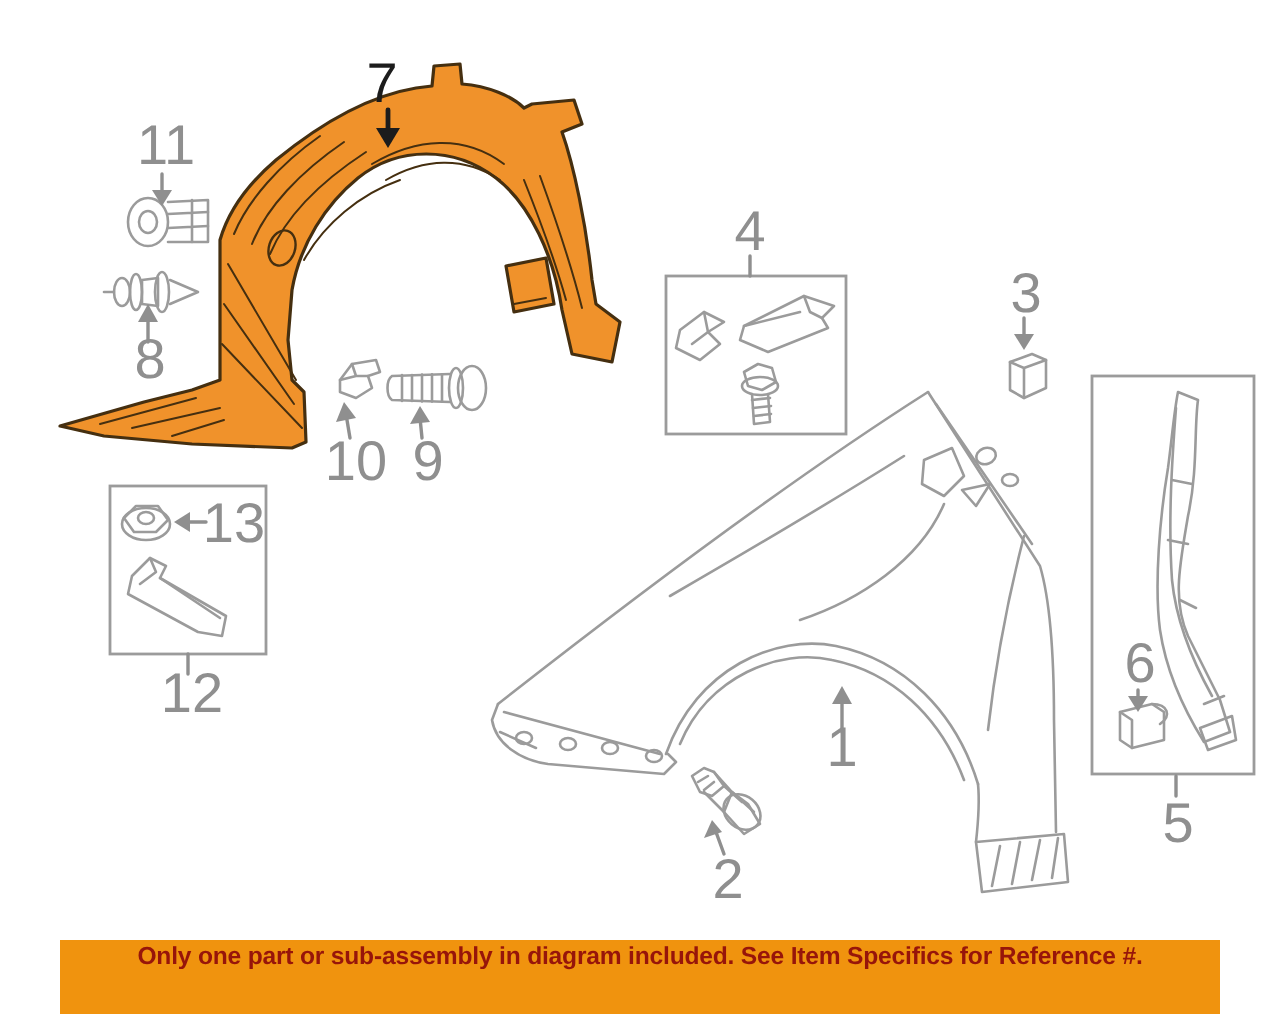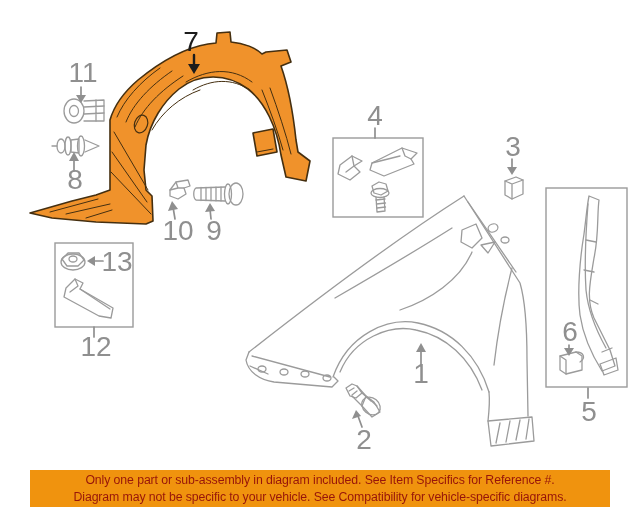--- a/index.html
+++ b/index.html
@@ -13,22 +13,22 @@
   .rib  {stroke:#452f10;fill:none;stroke-width:1;stroke-linecap:round;}
   .hole {stroke:#452f10;fill:none;stroke-width:1.2;}
   .lbl  {font-family:"Liberation Sans",sans-serif;font-size:28px;fill:#8f8f8f;text-anchor:middle;}
   .lbl7 {fill:#1c1c1c;}
   .arr  {stroke:#8f8f8f;stroke-width:1.7;fill:none;stroke-linecap:round;}
   .arrh {fill:#8f8f8f;stroke:none;}
   .arr7 {stroke:#1c1c1c;stroke-width:2.4;}
   .arrh7{fill:#1c1c1c;}
   
   .banner{position:absolute;left:30px;top:470px;width:580px;height:37px;
-          display:flex;flex-direction:column;justify-content:center;align-items:center;
-          font-weight:normal;font-size:12.3px;line-height:17px;letter-spacing:-0.1px;
+          display:flex;flex-direction:column;align-items:center;
+          font-weight:bold;font-size:12.3px;line-height:17px;letter-spacing:-0.1px;
           white-space:nowrap;text-align:center;}
 </style>
 </head>
 <body>
 
 <div class="stage">
 
   <svg width="640" height="469" viewBox="0 0 640 469">
 
     <g class="liner" fill="#F0922B">
@@ -220,16 +220,15 @@
       <text class="lbl" x="214" y="240">9</text>
       <text class="lbl" x="178" y="240">10</text>
       <text class="lbl" x="83" y="82">11</text>
       <text class="lbl" x="96" y="356">12</text>
       <text class="lbl" x="117" y="271">13</text>
     </g>
   </svg>
 
   <div class="banner" style="background-color: rgb(240, 147, 14); color: rgb(151, 21, 10);">
     <div>Only one part or sub-assembly in diagram included. See Item Specifics for Reference #.</div>
-    <div>Diagram may not be specific to your vehicle. See Compatibility for vehicle-specific diagrams.</div>
   </div>
 
 </div>
 
 </body></html>

